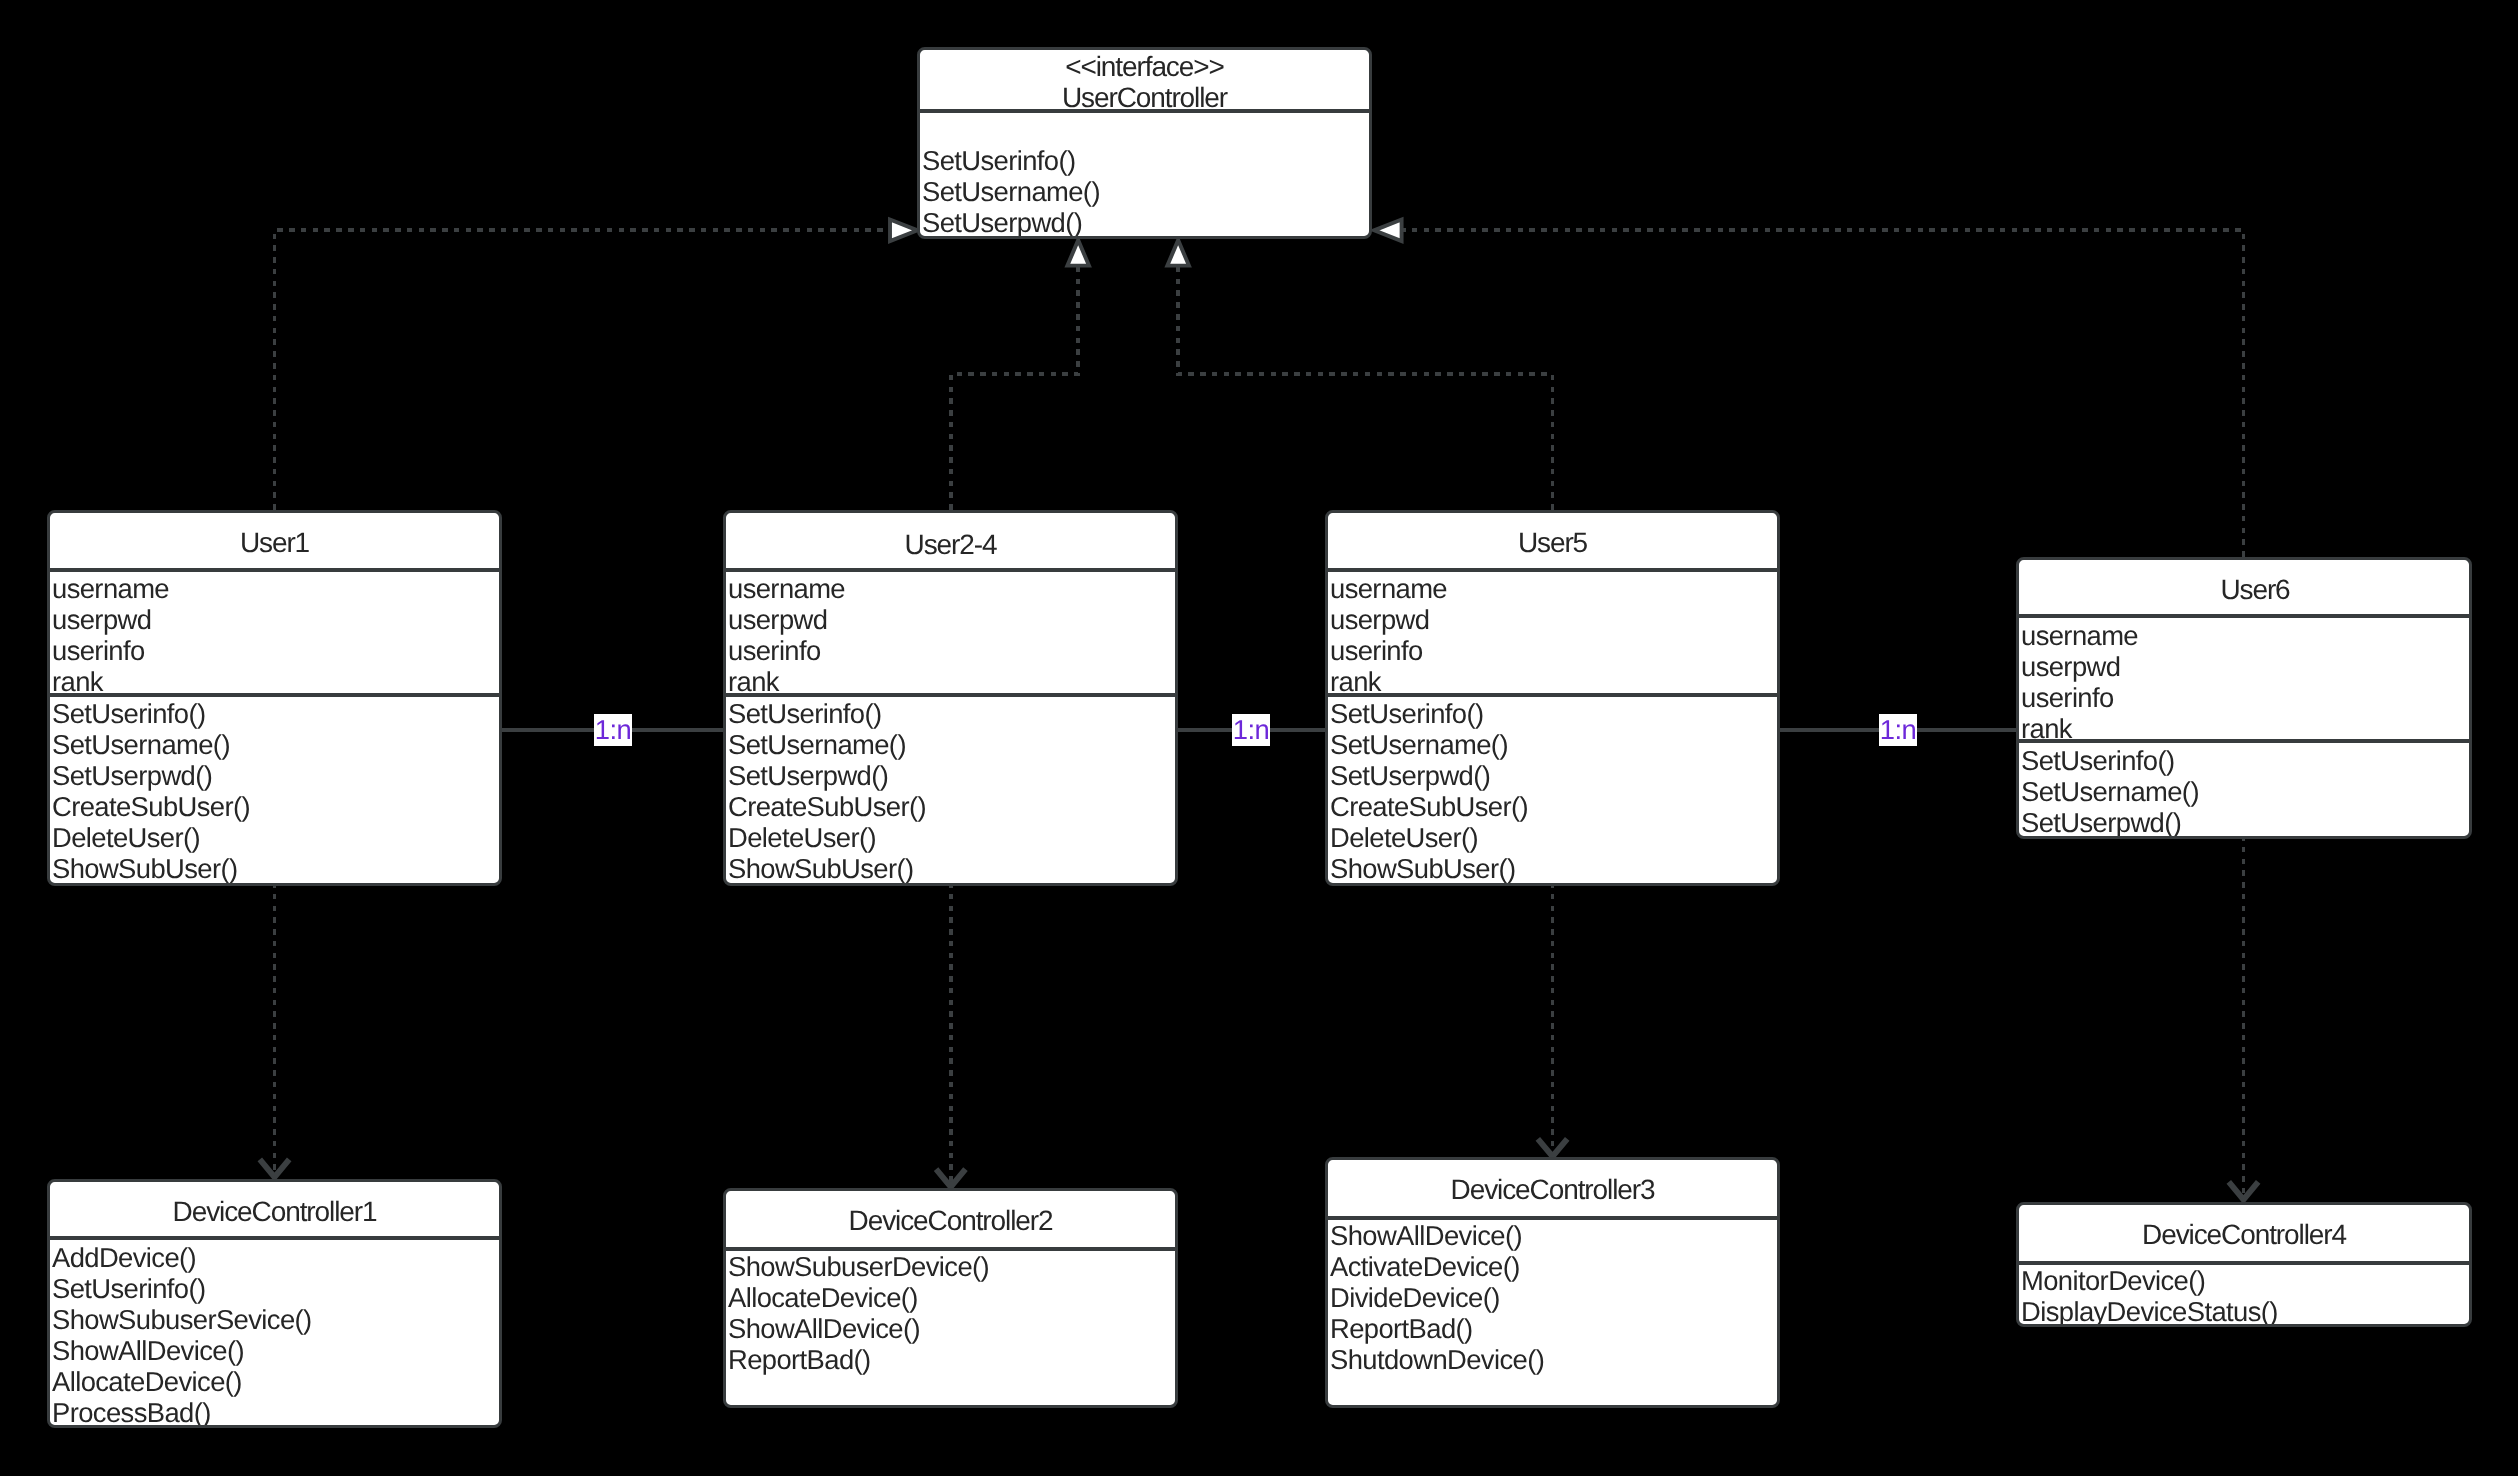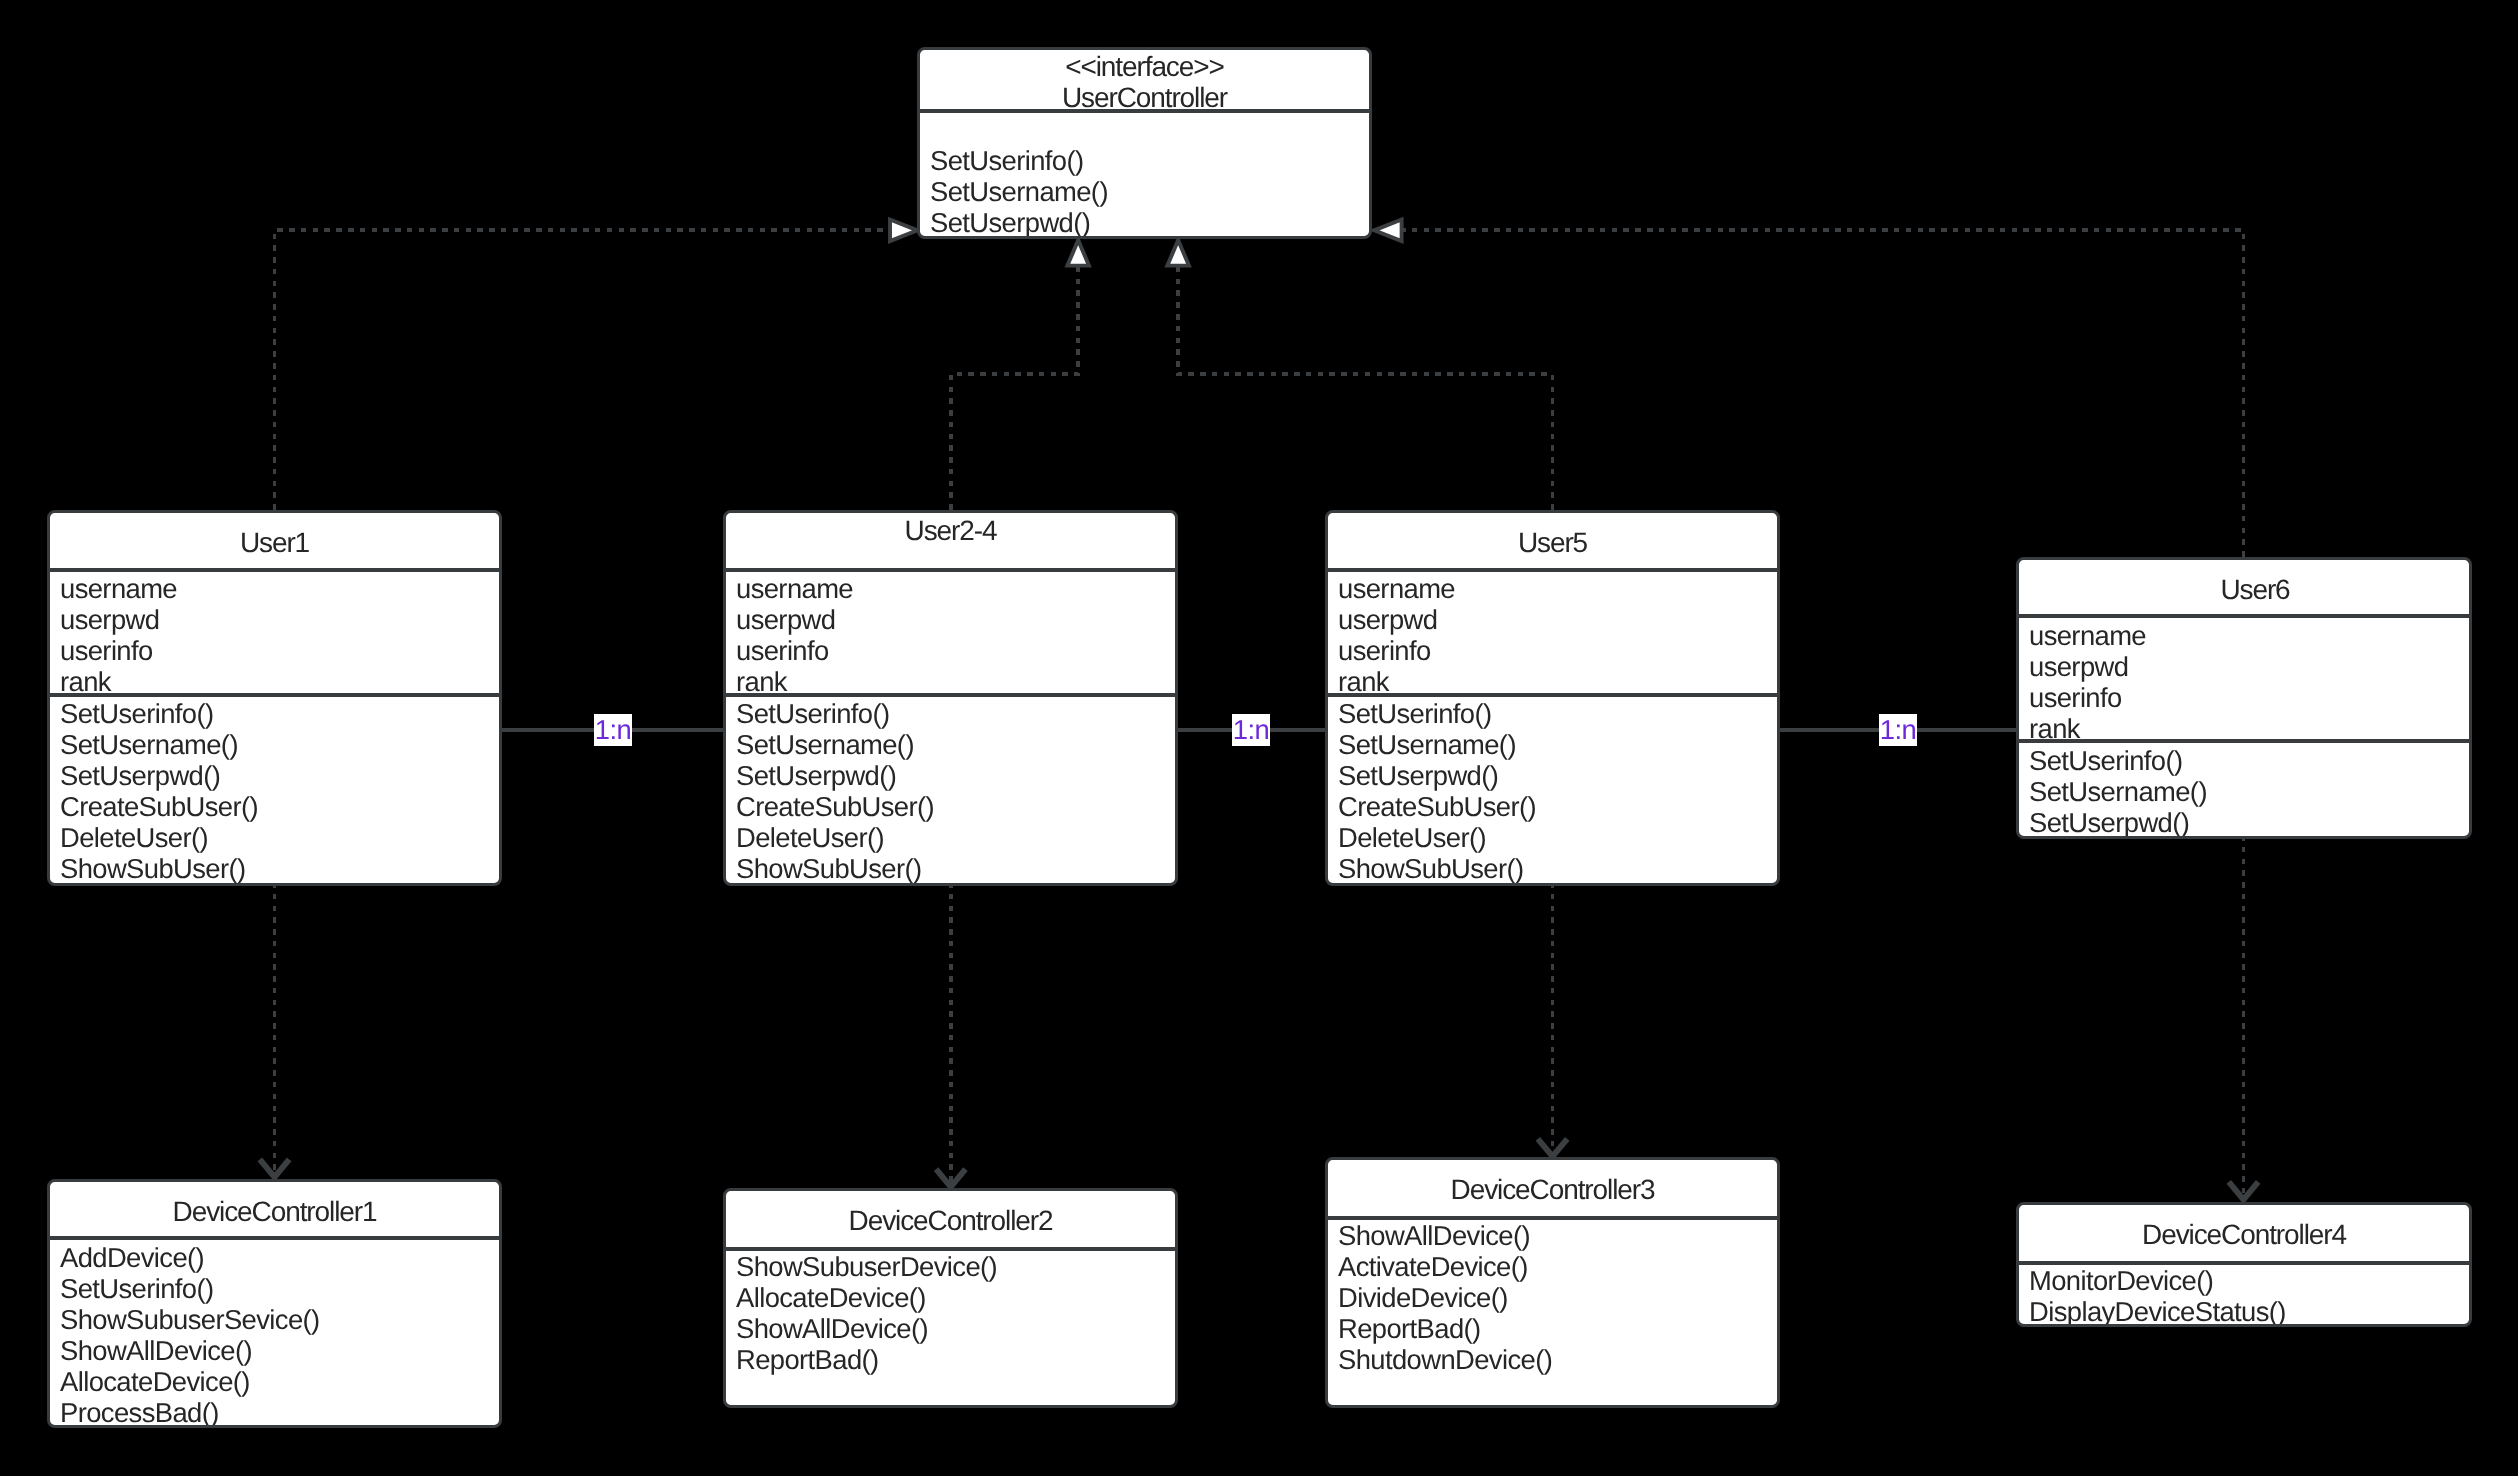--- a/index.html
+++ b/index.html
@@ -9,21 +9,21 @@
        text-rendering:geometricPrecision;
        -webkit-font-smoothing:antialiased;}
   #stage{position:relative;width:2518px;height:1476px;background:#000;}
   svg.edges{position:absolute;left:0;top:0;width:2518px;height:1476px;pointer-events:none;}
   .node{position:absolute;background:#ffffff;border:3.9px solid #383c3e;border-radius:7.8px;
         box-sizing:border-box;overflow:hidden;}
   .ttl{font-weight:normal;color:#262626;text-align:center;font-size:28px;line-height:32px;
        letter-spacing:-1.1px;}
   .sepline{position:absolute;left:0;right:0;height:3.9px;background:#383c3e;}
   .cell{position:absolute;left:0;right:0;color:#262626;font-size:27.4px;line-height:31px;letter-spacing:-0.6px;}
-  .cell div{white-space:nowrap;padding-left:10px;}
+  .cell div{white-space:nowrap;padding-left:2px;}
   .mlabel{position:absolute;background:#ffffff;color:#6d28d9;text-align:center;
           font-size:27.4px;line-height:32px;letter-spacing:-0.6px;}
 </style>
 </head>
 <body>
 
 <div id="stage">
 
   <svg class="edges" viewBox="0 0 2569 1506">
     <g stroke="#3b3f41" fill="none" stroke-width="4" shape-rendering="crispEdges">
@@ -88,21 +88,21 @@
       <div>SetUserinfo()</div>
       <div>SetUsername()</div>
       <div>SetUserpwd()</div>
       <div>CreateSubUser()</div>
       <div>DeleteUser()</div>
       <div>ShowSubUser()</div>
     </div>
   </div>
 
   <div class="node" id="n-user24" style="left:723px;top:510px;width:455px;height:376px;">
-    <div class="ttl" style="position:absolute;left:0;right:0;top:2px;">User2-4</div>
+    <div class="ttl" style="position:absolute;left:0;right:0;top:16px;">User2-4</div>
     <div class="sepline" style="top:55px;"></div>
     <div class="cell" style="top:60px;">
       <div>username</div>
       <div>userpwd</div>
       <div>userinfo</div>
       <div>rank</div>
     </div>
     <div class="sepline" style="top:180px;"></div>
     <div class="cell" style="top:185px;">
       <div>SetUserinfo()</div>

